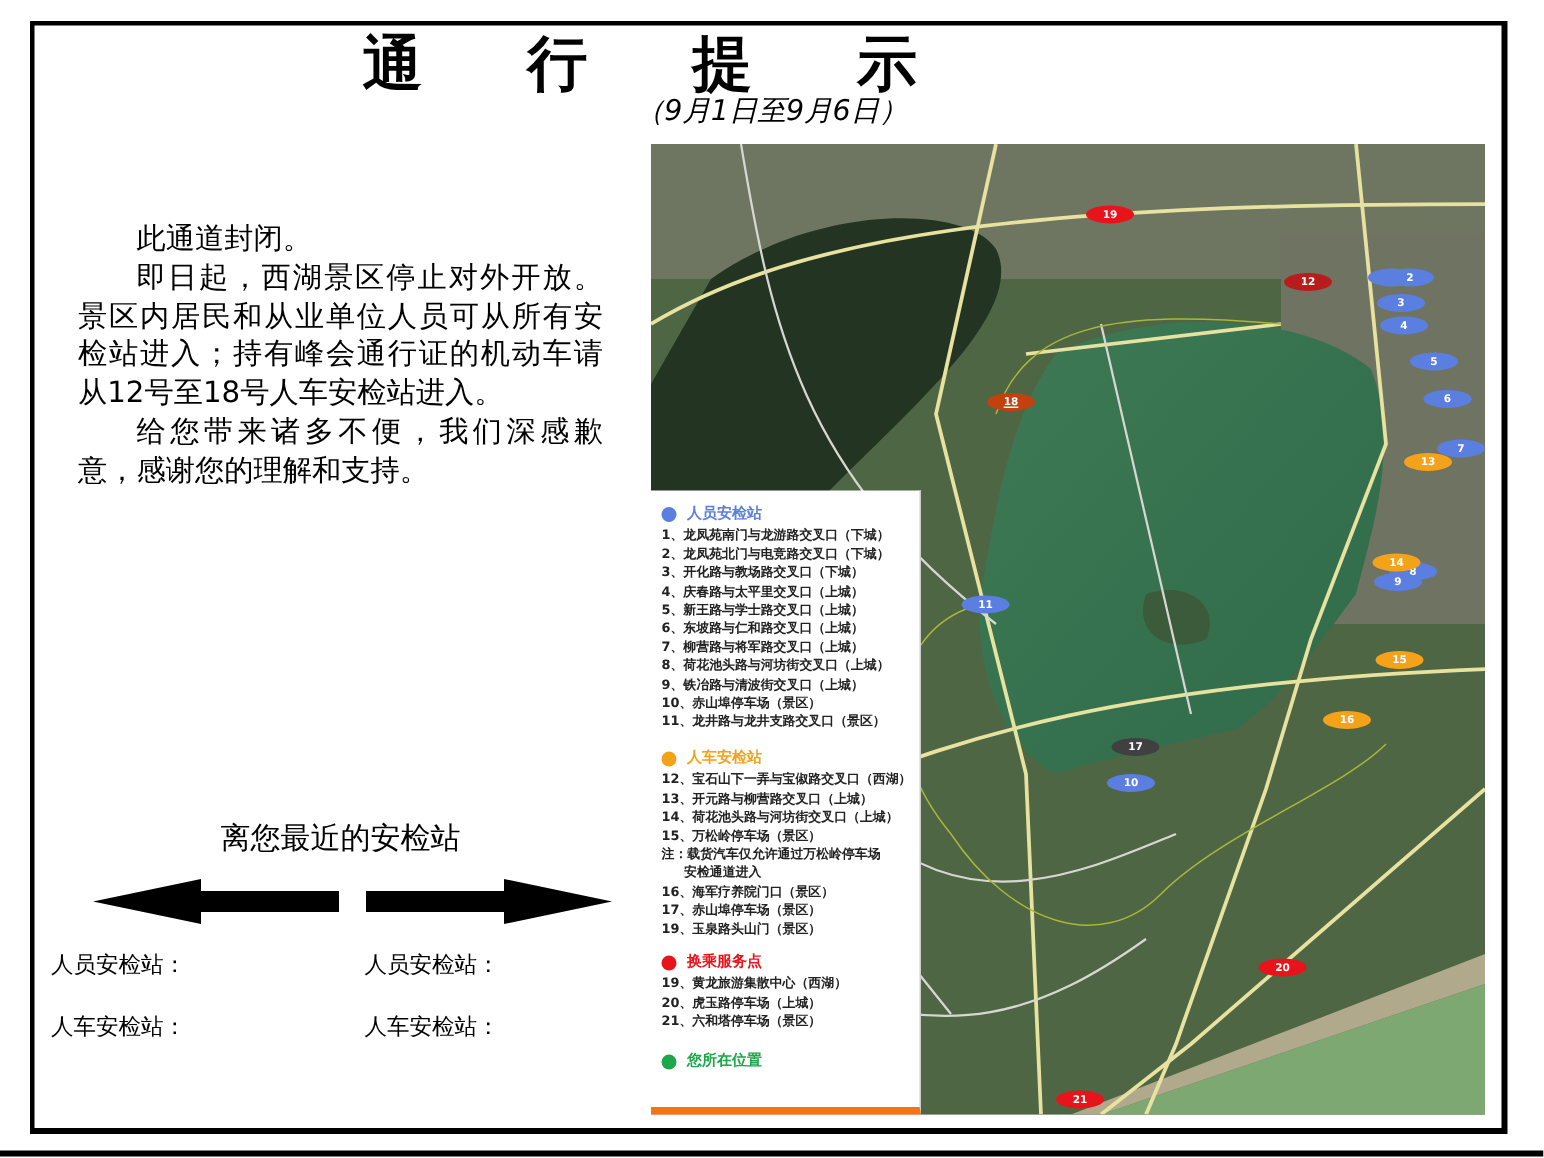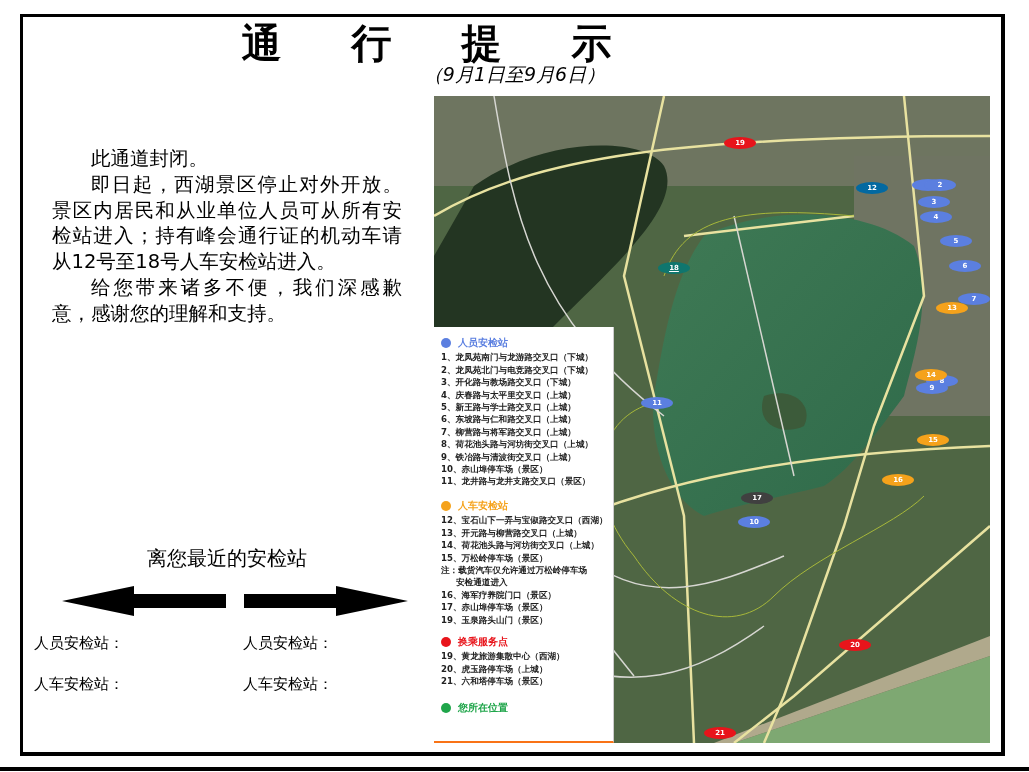--- a/index.html
+++ b/index.html
@@ -13,21 +13,21 @@
   .subtitle { position:absolute; left:0; width:1029px; top:62px; text-align:center;
               font-size:19px; line-height:24px;font-style:italic; }
   .notice { position:absolute; left:52px; top:146px; width:350px; font-size:19.5px; line-height:25.8px; }
   .notice p { margin:0; text-indent:2em; text-align:justify; }
   .nearest-title { position:absolute; left:52px; top:545px; width:350px; text-align:center; font-size:20px; }
   .arrow { position:absolute; top:586px; }
   .st-label { position:absolute; font-size:15px; }
   .map { position:absolute; left:434px; top:96px; width:556px; height:647px; overflow:hidden; background:#3d5a35; }
   .map svg { position:absolute; left:0; top:0; }
   .legend { position:absolute; left:434px; top:327px; width:180px; height:416px; background:#fff;
-            border-right:1px solid #ccc; border-bottom:2px solid #f97316; box-sizing:border-box; font-size:8.6px; line-height:12.4px; padding:8px 0 0 7px; }
+            border-right:1px solid #ccc; border-bottom:5px solid #f97316; box-sizing:border-box; font-size:8.6px; line-height:12.4px; padding:8px 0 0 7px; }
   .lg-head { display:flex; align-items:center; font-weight:bold; font-size:10px; margin:2px 0 2px 0; }
   .lg-dot { width:10px; height:10px; border-radius:50%; margin-right:7px; display:inline-block; }
   .lg-item { white-space:nowrap; font-weight:bold; color:#222; }
   .lg-note2 { padding-left:15px; }
   .marker { position:absolute; width:32px; height:12px; border-radius:50%; font-size:7px; line-height:12px; text-align:center; color:#fff; font-weight:bold; }
 </style>
 </head>
 <body>
 
 <div class="frame"></div>
@@ -104,27 +104,27 @@
 <div class="marker" style="left:924px; top:179px; background:#5b7fe0;">2</div>
 <div class="marker" style="left:918px; top:196px; background:#5b7fe0;">3</div>
 <div class="marker" style="left:920px; top:211px; background:#5b7fe0;">4</div>
 <div class="marker" style="left:940px; top:235px; background:#5b7fe0;">5</div>
 <div class="marker" style="left:949px; top:260px; background:#5b7fe0;">6</div>
 <div class="marker" style="left:958px; top:293px; background:#5b7fe0;">7</div>
 <div class="marker" style="left:926px; top:375px; background:#5b7fe0;">8</div>
 <div class="marker" style="left:916px; top:382px; background:#5b7fe0;">9</div>
 <div class="marker" style="left:738px; top:516px; background:#5b7fe0;">10</div>
 <div class="marker" style="left:641px; top:397px; background:#5b7fe0;">11</div>
-<div class="marker" style="left:856px; top:182px; background:#0369a1;">12</div>
+<div class="marker" style="left:856px; top:182px; background:#b91c1c;">12</div>
 <div class="marker" style="left:936px; top:302px; background:#f5a21b;">13</div>
 <div class="marker" style="left:915px; top:369px; background:#f5a21b;">14</div>
 <div class="marker" style="left:917px; top:434px; background:#f5a21b;">15</div>
 <div class="marker" style="left:882px; top:474px; background:#f5a21b;">16</div>
 <div class="marker" style="left:741px; top:492px; background:#404040;">17</div>
-<div class="marker" style="left:658px; top:262px; background:#0f766e;text-decoration:underline;">18</div>
+<div class="marker" style="left:658px; top:262px; background:#c2410c;text-decoration:underline;">18</div>
 <div class="marker" style="left:724px; top:137px; background:#e8141b;">19</div>
 <div class="marker" style="left:839px; top:639px; background:#e8141b;">20</div>
 <div class="marker" style="left:704px; top:727px; background:#e8141b;">21</div>
 
 <div class="legend">
   <div class="lg-head" style="color:#5b7fe0;">
     <span class="lg-dot" style="background:#5b7fe0;"></span>
     <span>人员安检站</span>
   </div>
   <div class="lg-item">1、龙凤苑南门与龙游路交叉口（下城）</div>

